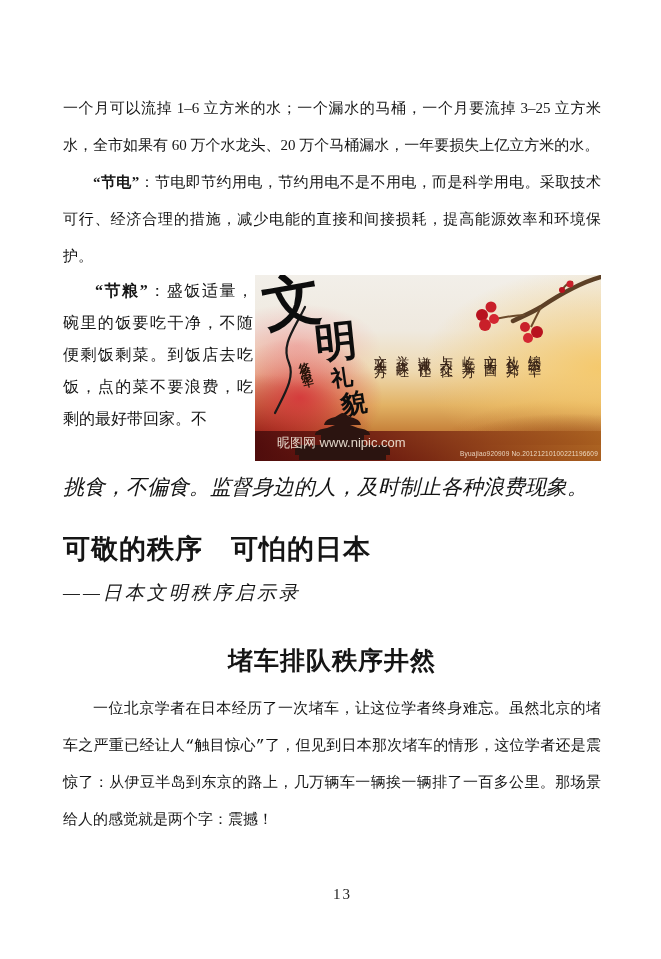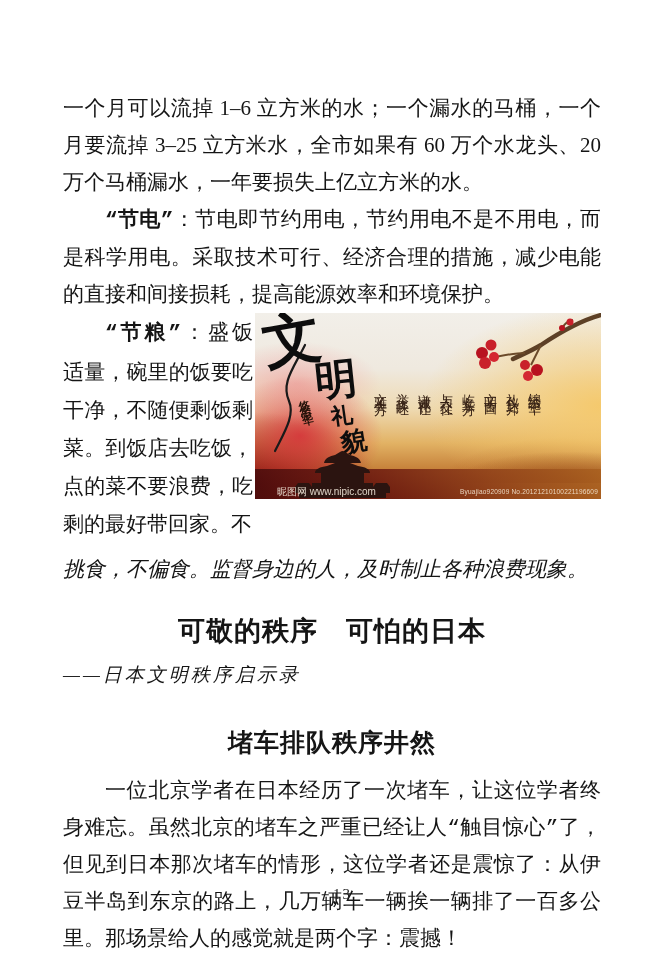--- a/index.html
+++ b/index.html
@@ -2,26 +2,26 @@
 <html><head>
 <meta charset="utf-8">
 <style>
   html,body{margin:0;padding:0;}
   body{
     width:661px;height:959px;background:#ffffff;position:relative;
     font-family:"Liberation Serif","DejaVu Serif",serif;color:#151515;
     overflow:hidden;
   }
   .content{position:absolute;left:63px;top:90px;width:538px;}
-  .para{font-size:21px;line-height:37px;text-align:justify;margin:0;word-break:break-all;}
+  .para{font-size:15px;line-height:37px;text-align:justify;margin:0;word-break:break-all;}
   .indent{text-indent:2em;}
-  .lead-bold{font-family:Liberation Mono, monospace;font-weight:bold;}
+  .lead-bold{font-family:Liberation Serif, serif;font-weight:bold;}
   
   .grain-row{display:flex;align-items:flex-start;}
-  .grain-col{width:190px;font-size:21px;line-height:38px;text-align:justify;text-indent:2em;word-break:break-all;}
+  .grain-col{width:190px;font-size:16px;line-height:32px;text-align:justify;text-indent:2em;word-break:break-all;}
   .grain-below{font-size:21px;line-height:37px;margin-top:8px;font-style:italic;}
   
   .poster{
     width:346px;height:186px;margin-left:2px;position:relative;overflow:hidden;flex:none;
     background:
       radial-gradient(120px 60px at 12% 38%, rgba(238,140,140,0.55), rgba(238,140,140,0) 70%),
       radial-gradient(110px 80px at 13% 66%, rgba(214,45,55,0.85), rgba(214,45,55,0) 75%),
       radial-gradient(170px 100px at 0% 92%, rgba(128,12,12,0.95), rgba(128,12,12,0) 72%),
       radial-gradient(230px 130px at 100% 50%, rgba(245,200,105,0.95), rgba(245,200,105,0) 78%),
       radial-gradient(180px 85px at 88% 100%, rgba(168,88,30,0.95), rgba(168,88,30,0) 72%),
@@ -44,26 +44,26 @@
   .cal-mao{left:86px;top:116px;font-size:26px;transform:rotate(-10deg);}
   .seal-phrase{
     position:absolute;left:40px;top:78px;writing-mode:vertical-rl;
     font-size:11px;letter-spacing:5px;color:#241209;transform:rotate(-14deg);font-weight:bold;
   }
   .flourish{position:absolute;left:8px;top:26px;}
   .columns{position:absolute;left:119px;top:70px;display:flex;gap:9px;}
   .vcol{writing-mode:vertical-rl;font-size:13px;letter-spacing:3px;color:#352014;line-height:13px;}
   .branch{position:absolute;right:0;top:0;}
   .palace{position:absolute;left:40px;bottom:1px;}
-  .wm-left{position:absolute;left:4px;bottom:0;font-size:10px;color:#f3e9db;opacity:.9;
+  .wm-left{position:absolute;left:4px;bottom:9px;font-size:13px;color:#f3e9db;opacity:.9;
            font-family:"Liberation Sans","DejaVu Sans",sans-serif;padding-left:18px;}
   .wm-right{position:absolute;right:3px;bottom:4px;font-size:6.5px;color:#f8ecd9;opacity:.85;
             font-family:"Liberation Sans","DejaVu Sans",sans-serif;letter-spacing:.2px;}
   
-  .sec-title{font-size:27px;font-weight:bold;text-align:center;margin:25px 0 0 0;letter-spacing:1px;}
+  .sec-title{font-size:27px;font-weight:bold;text-align:left;margin:25px 0 0 0;letter-spacing:1px;}
   .sec-subtitle{font-size:19px;font-style:italic;text-align:left;margin:13px 0 0 0;letter-spacing:3px;}
   .sub-heading{font-family:"Liberation Sans","DejaVu Sans",sans-serif;font-size:25px;font-weight:bold;
                text-align:center;margin:38px 0 0 0;letter-spacing:1px;}
   .traffic{margin-top:14px;font-family:Liberation Mono, monospace;}
   .page-number{position:absolute;left:12px;top:886px;width:100%;text-align:center;
                font-size:15px;letter-spacing:2px;color:#222;}
 </style>
 </head>
 <body>
 

